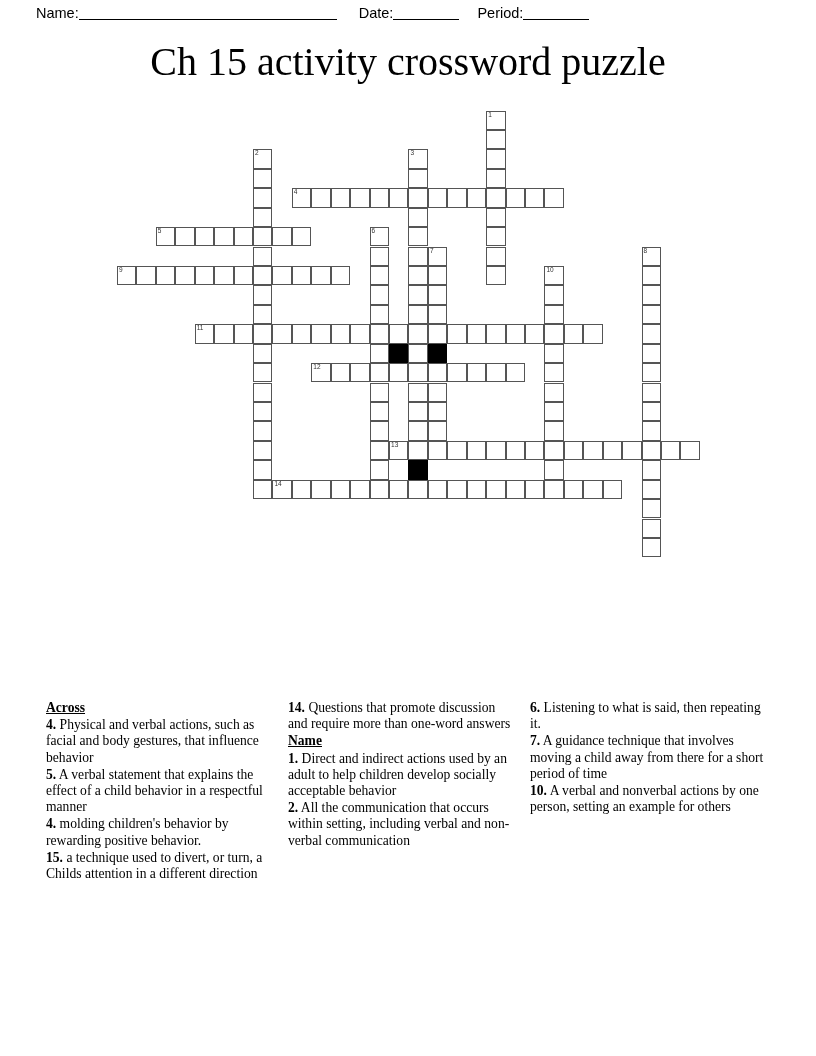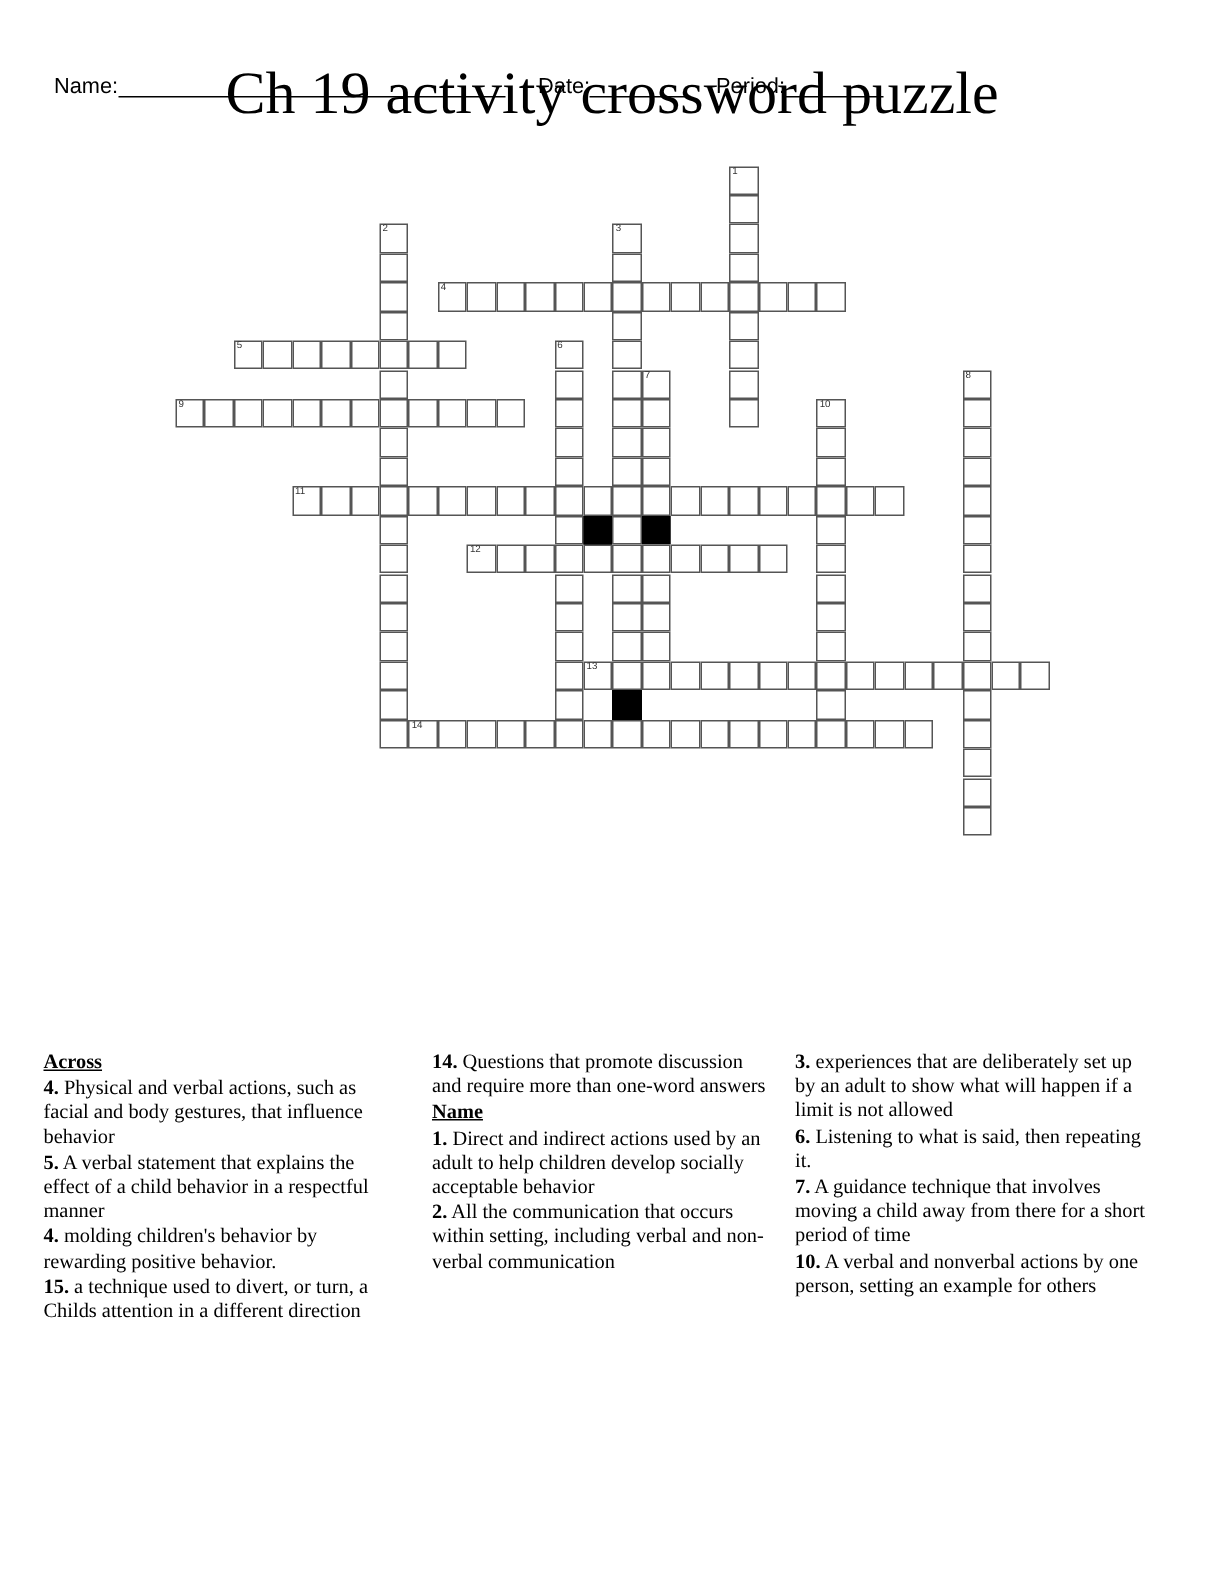--- a/index.html
+++ b/index.html
@@ -15,21 +15,20 @@
 
   
   .hdr {
     position: absolute;
     top: 0px; left: 0px; width: 816px; height: 26px;
     font-family: "Liberation Sans", sans-serif;
     font-size: 14.5px;
     display: flex;
     align-items: center;
     padding-left: 36px;
-    margin-top: 45px;
   }
   .hdr .lbl { white-space: pre; }
   .hdr .rule { display: inline-block; border-bottom: 1px solid #000; height: 13px; }
   .rule-name { width: 258px; }
   .rule-date { width: 66px; }
   .rule-period { width: 66px; }
   .gapA { display: inline-block; width: 22px; }
   .gapB { display: inline-block; width: 18px; }
 
   
@@ -75,21 +74,21 @@
     top: 700px; left: 0px;
     width: 816px; height: 260px;
   }
   .clue-col {
     position: absolute;
     top: 0;
     font-size: 13.6px;
     line-height: 16.2px;
     text-align: left;
   }
-  .col1 { left: 29px;  width: 222px; }
+  .col1 { left: 46px;  width: 222px; }
   .col2 { left: 288px; width: 224px; }
   .col3 { left: 530px; width: 240px; }
 
   .sect {
     font-weight: bold;
     text-decoration: underline;
     margin: 0 0 1px 0;
     font-size: 13.6px;
   }
   .clue { margin: 0 0 1px 0; }
@@ -102,21 +101,21 @@
   <span class="lbl">Name:</span>
   <span class="rule rule-name"></span>
   <span class="gapA"></span>
   <span class="lbl">Date:</span>
   <span class="rule rule-date"></span>
   <span class="gapB"></span>
   <span class="lbl">Period:</span>
   <span class="rule rule-period"></span>
 </div>
 
-<div class="title">Ch 19 activity crossword puzzle</div>
+<div class="title">Ch 15 activity crossword puzzle</div>
 
 <div id="grid">
     <div class="cell" style="left: 486.17px; top: 110.5px;">
       <span class="num">1</span>
     </div>
     <div class="cell" style="left: 486.17px; top: 129.93px;"></div>
     <div class="cell" style="left: 486.17px; top: 149.36px;"></div>
     <div class="cell" style="left: 486.17px; top: 168.79px;"></div>
     <div class="cell" style="left: 486.17px; top: 188.22px;"></div>
     <div class="cell" style="left: 486.17px; top: 207.65px;"></div>
@@ -330,18 +329,17 @@
       <div class="clue"><b>4.</b> molding children's behavior by rewarding positive behavior.</div>
       <div class="clue"><b>15.</b> a technique used to divert, or turn, a Childs attention in a different direction</div>
     </div>
   <div class="clue-col col2">
       <div class="clue"><b>14.</b> Questions that promote discussion and require more than one-word answers</div>
       <div class="sect">Name</div>
       <div class="clue"><b>1.</b> Direct and indirect actions used by an adult to help children develop socially acceptable behavior</div>
       <div class="clue"><b>2.</b> All the communication that occurs within setting, including verbal and non-verbal communication</div>
     </div>
   <div class="clue-col col3">
-      <div class="clue"><b>3.</b> experiences that are deliberately set up by an adult to show what will happen if a limit is not allowed</div>
       <div class="clue"><b>6.</b> Listening to what is said, then repeating it.</div>
       <div class="clue"><b>7.</b> A guidance technique that involves moving a child away from there for a short period of time</div>
       <div class="clue"><b>10.</b> A verbal and nonverbal actions by one person, setting an example for others</div>
     </div>
 </div>
 
 </body></html>

